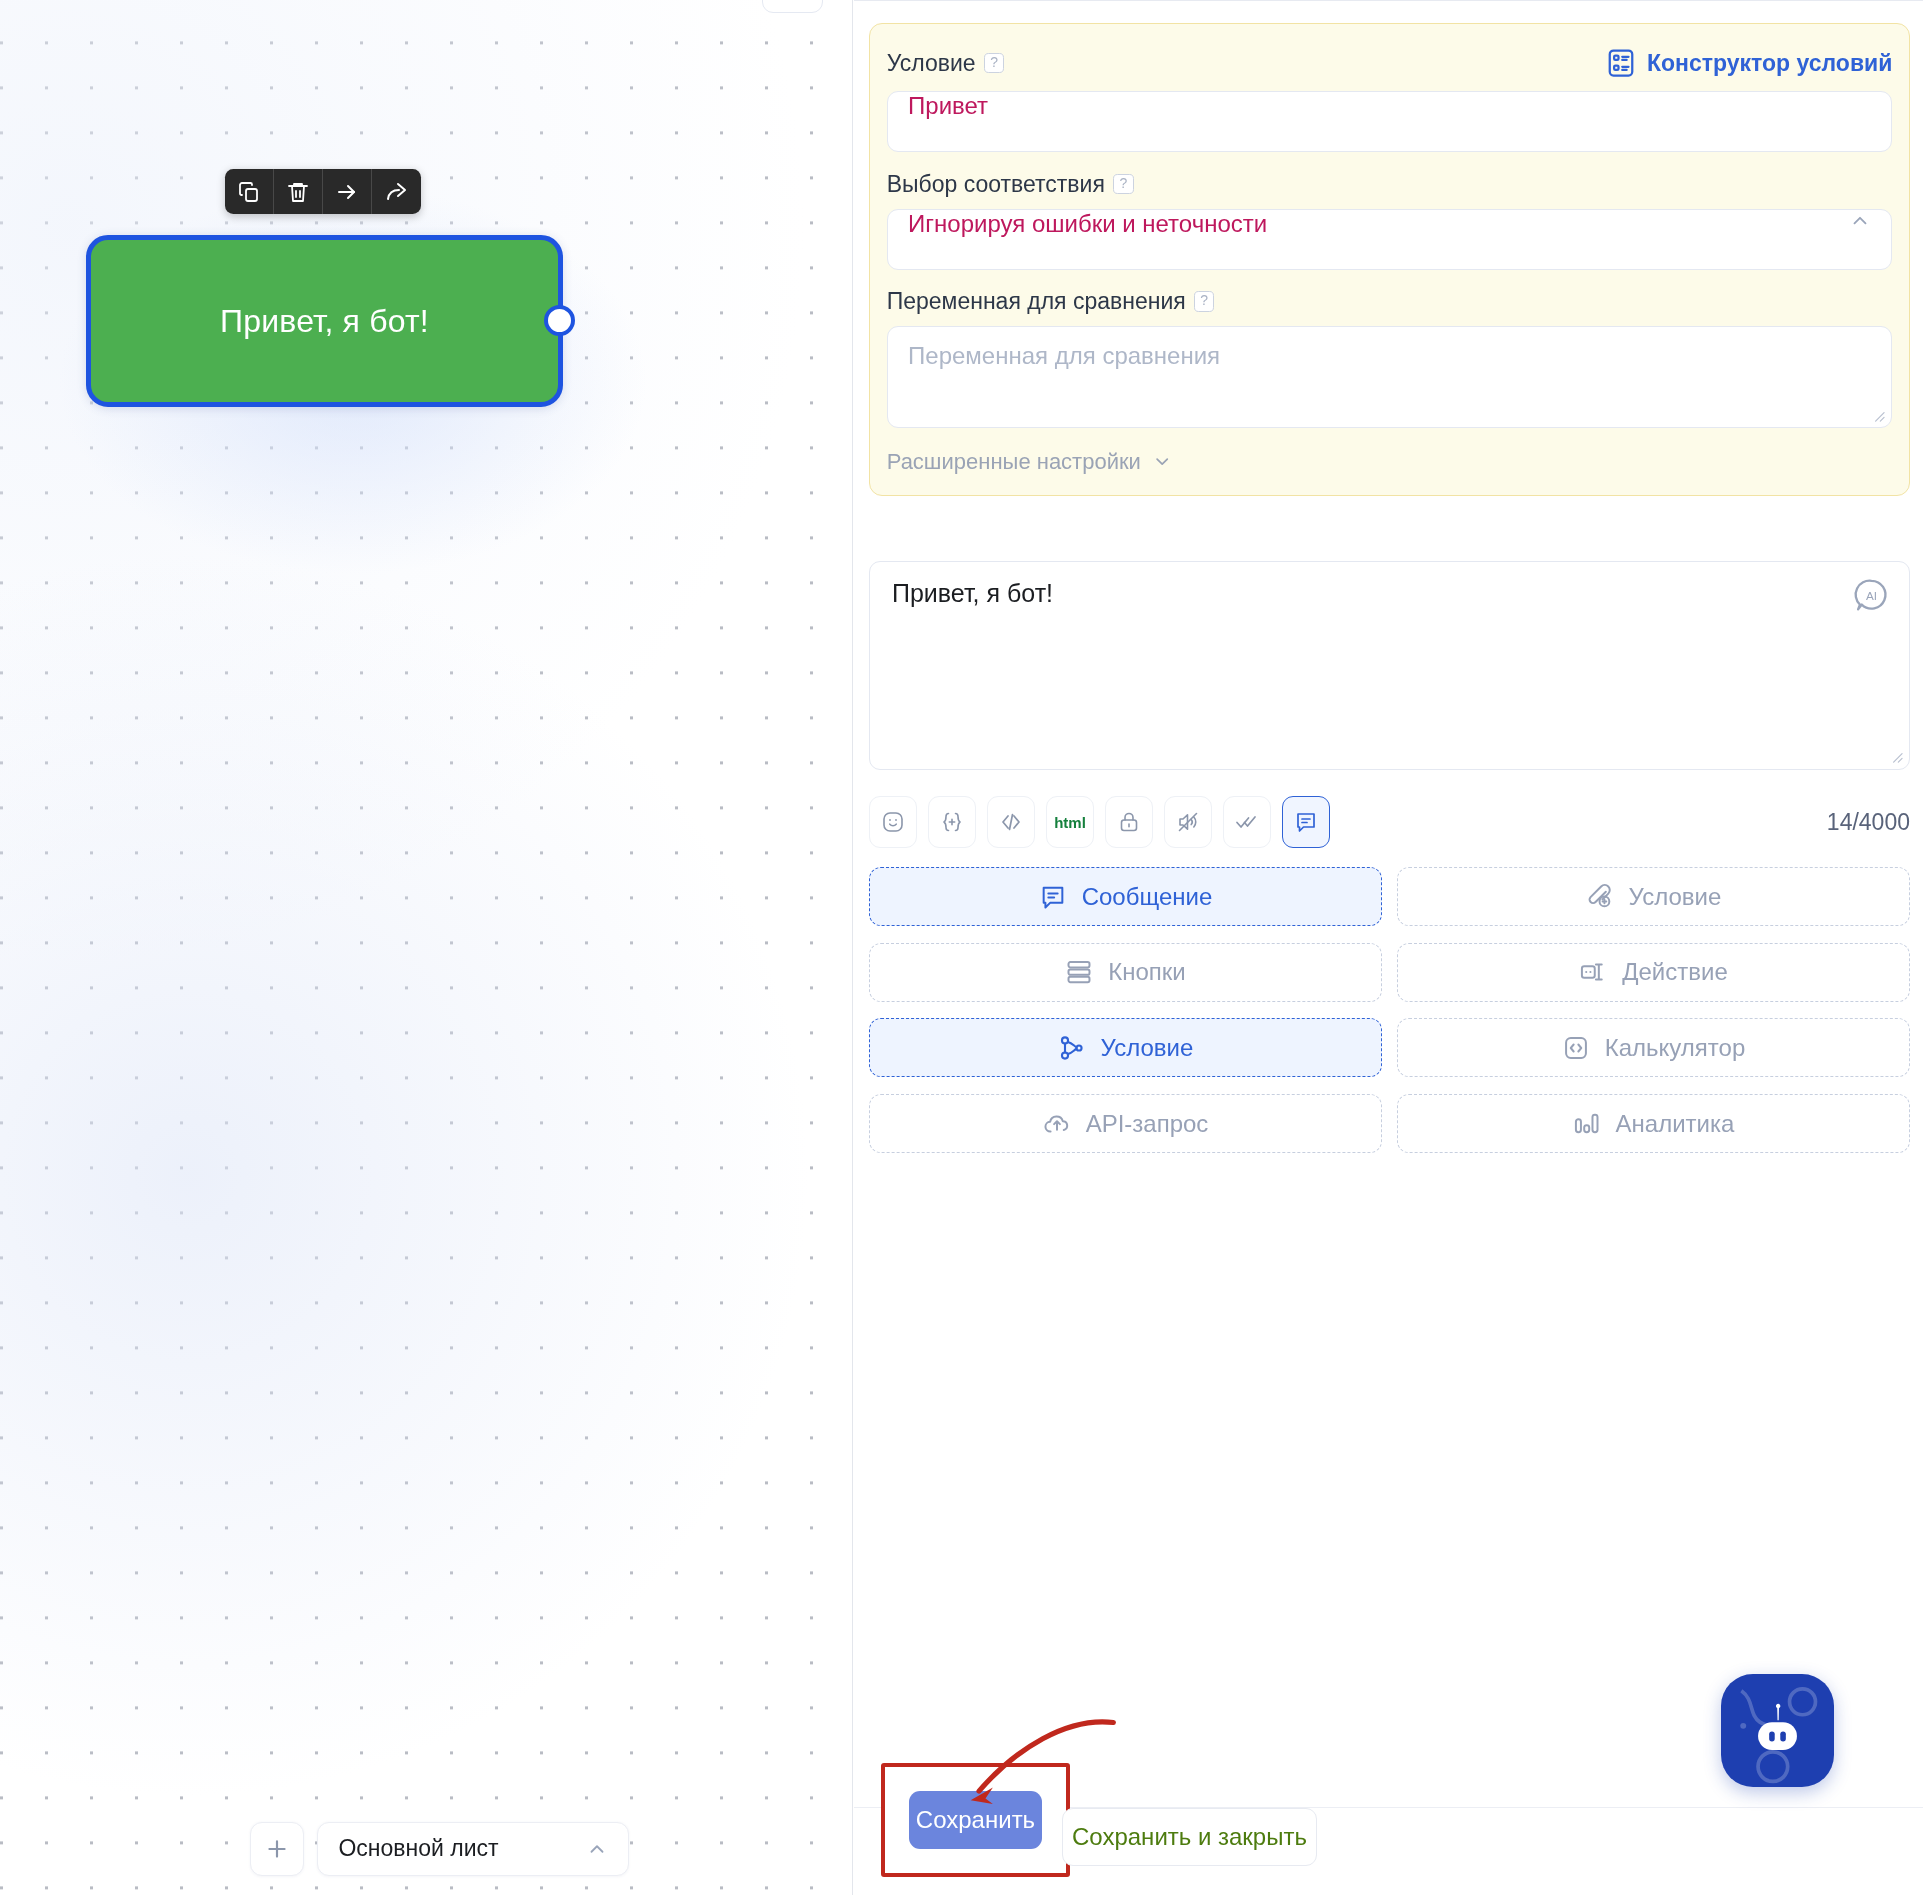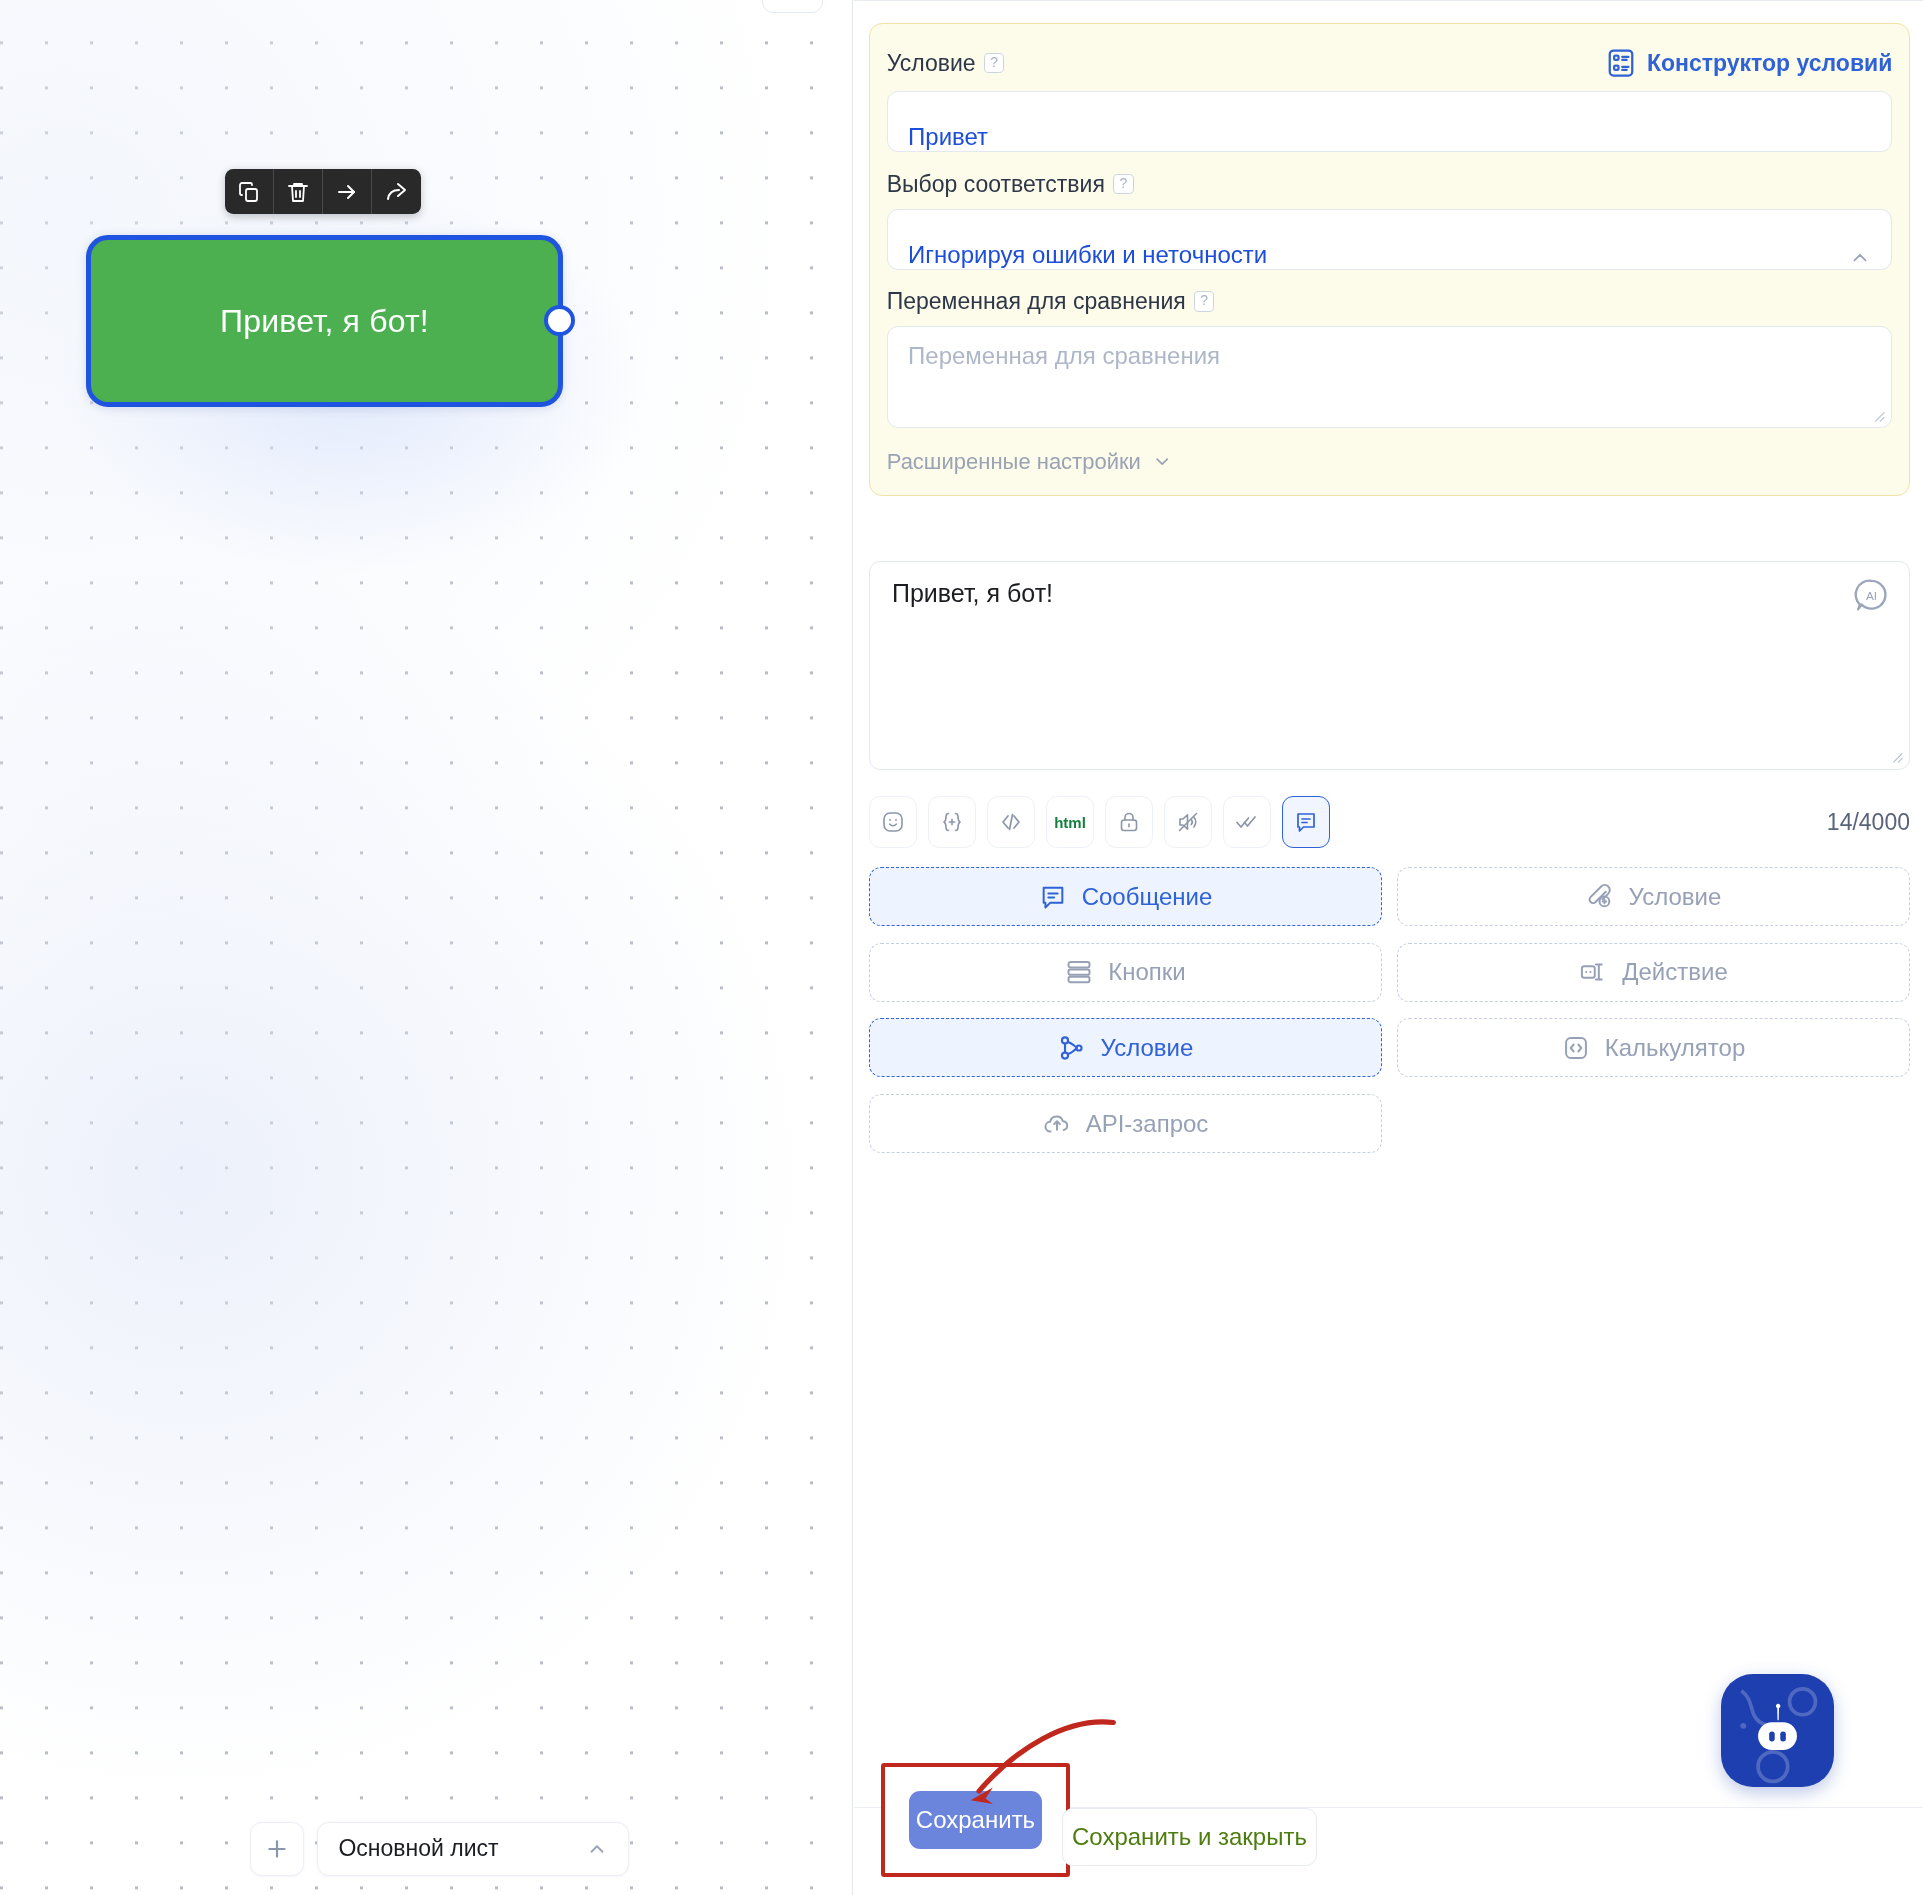--- a/index.html
+++ b/index.html
@@ -125,22 +125,22 @@
     font-size: 14px; line-height: 17.6px; text-align: center;
     display: inline-block; background: #fff;
   }
   #constructor-link {
     display: flex; align-items: center; gap: 11px;
     color: #2f62d6; font-size: 23px; font-weight: 700; cursor: pointer;
   }
   .inp {
     width: 100%; height: 61px;
     background: #fff; border: 1.4px solid #e4e8f1; border-radius: 11px;
-    display: flex; align-items: flex-end; padding: 0 20.4px;
-    font-size: 24px; color: #1d4ed8;
+    display: flex; align-items: flex-start; padding: 0 20.4px;
+    font-size: 24px; color: #be185d;
   }
   .inp-gap { margin-bottom: 18.6px; }
   .label-gap { margin: 0 0 11px 0; }
   .select-caret { margin-left: auto; color: #9aa5ba; }
   #cmp-textarea {
     width: 100%; height: 102px;
     background: #fff; border: 1.4px solid #e4e8f1; border-radius: 11px;
     padding: 15px 20.4px; font-size: 24px; color: #aeb7c8;
     position: relative;
   }
@@ -469,20 +469,28 @@
       </div>
 
       <div class="tile">
         <svg width="28" height="28" viewBox="0 0 24 24" fill="none" stroke="currentColor" stroke-width="1.7" stroke-linecap="round" stroke-linejoin="round">
           <path d="M6.5 18.5a4.2 4.2 0 0 1-.4-8.4A5.6 5.6 0 0 1 17 9.6a3.8 3.8 0 0 1 .8 7.5"></path>
           <path d="M12 17V9.8M9.5 12.1 12 9.6l2.5 2.5"></path>
         </svg>
         <span>API-запрос</span>
       </div>
 
+      <div class="tile">
+        <svg width="28" height="28" viewBox="0 0 24 24" fill="none" stroke="currentColor" stroke-width="1.7" stroke-linecap="round" stroke-linejoin="round">
+          <rect x="2.5" y="8" width="4.3" height="11" rx="2.1"></rect>
+          <rect x="9.6" y="13" width="4.3" height="6" rx="2.1"></rect>
+          <rect x="16.7" y="4" width="4.3" height="15" rx="2.1"></rect>
+        </svg>
+        <span>Аналитика</span>
+      </div>
     </div>
 
     <div id="bottom-bar"></div>
   </div>
 
   <div id="save-wrap">
     <div id="save-btn">Сохранить</div>
   </div>
   <div id="save-close-btn">Сохранить и закрыть</div>
 

